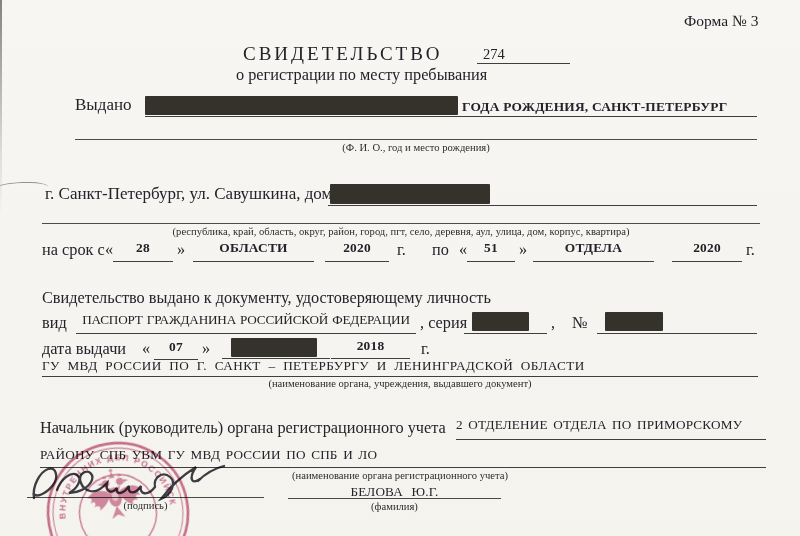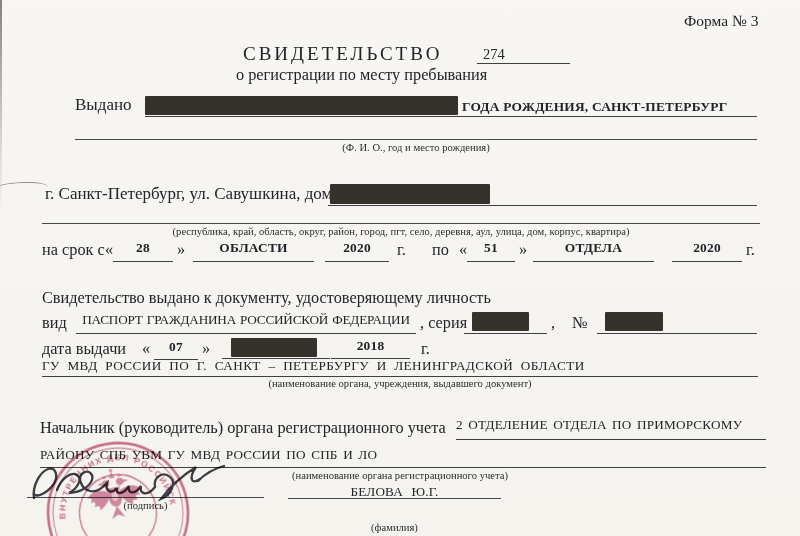--- a/index.html
+++ b/index.html
@@ -105,21 +105,21 @@
   <div class="abs cap" style="left:42px;top:378px;width:716px">(наименование органа, учреждения, выдавшего документ)</div>
   <div class="cellL t13 ink" style="left:456px;top:417px;width:310px;height:22px">2 ОТДЕЛЕНИЕ ОТДЕЛА ПО ПРИМОРСКОМУ</div>
   <div class="cellL t13 ink" style="left:40px;top:447px;width:726px;height:20px">РАЙОНУ СПБ УВМ ГУ МВД РОССИИ ПО СПБ И ЛО</div>
   <div class="abs cap" style="left:42px;top:470px;width:716px">(наименование органа регистрационного учета)</div>
 
   <div class="rule" style="left:27px;top:497px;width:237px;border-top-width:1.2px"></div>
   <div class="abs cap" style="left:27px;top:500px;width:237px">(подпись)</div>
 
   <div class="abs t13 ink centered" style="left:288px;top:484px;width:213px;word-spacing:5px">БЕЛОВА Ю.Г.</div>
   <div class="rule" style="left:288px;top:498px;width:213px;border-top-width:1.2px"></div>
-  <div class="abs cap" style="left:288px;top:522px;width:213px">(фамилия)</div>
+  <div class="abs cap" style="left:288px;top:501px;width:213px">(фамилия)</div>
 
   <div class="stamp-wrap">
     <svg width="152" height="152" viewBox="0 0 150 150">
       <defs>
         <path id="arcTop" d="M23 75 A52 52 0 1 1 127 75" fill="none"></path>
         <path id="arcBottom" d="M31 75 A44 44 0 0 0 119 75" fill="none"></path>
         <filter id="soft">
             <feGaussianBlur stdDeviation="0.35"></feGaussianBlur>
           </filter>
       </defs>

